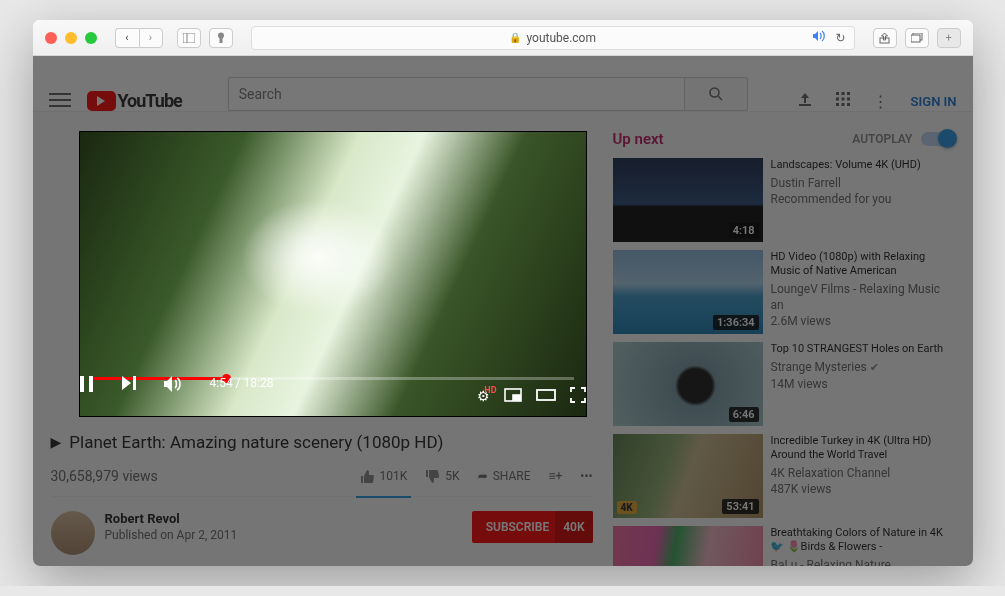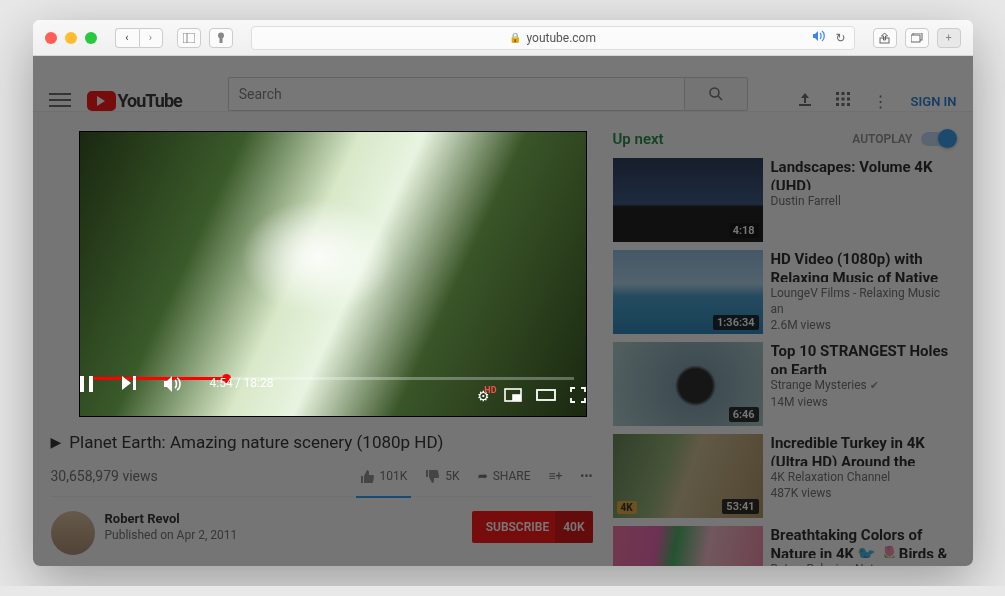--- a/index.html
+++ b/index.html
@@ -63,35 +63,35 @@
 .chinfo{flex:1}
 .chname{font-size:13px;font-weight:700;color:#222}
 .chdate{font-size:12px;color:#666;margin-top:2px}
 .sub{background:#ff0000;color:#fff;font-size:12px;font-weight:600;padding:9px 14px;border-radius:2px;cursor:pointer;display:flex;gap:6px}
 .sub .c{background:rgba(0,0,0,.18);padding:0 4px;margin:-9px -14px -9px 0;display:flex;align-items:center;padding:0 8px}
 .desc{font-size:12px;color:#333;margin-top:14px;margin-left:58px}
 .desc a{color:#1976d2;text-decoration:none}
 
 .right{width:342px}
 .upnext{display:flex;justify-content:space-between;align-items:center;margin-bottom:10px}
-.upnext h3{font-size:15px;font-weight:600;color:#15803d}
+.upnext h3{font-size:15px;font-weight:600;color:#be185d}
 .ap{display:flex;gap:8px;font-size:12px;color:#888;font-weight:600}
 .tog{width:34px;height:14px;background:#bcd4f0;border-radius:8px;position:relative;cursor:pointer}
 .tog::after{content:"";position:absolute;right:-2px;top:-3px;width:19px;height:19px;background:#2793e6;border-radius:50%;box-shadow:0 1px 3px rgba(0,0,0,.3)}
 .sug{display:flex;gap:8px;margin-bottom:8px}
 .thumb{width:150px;height:84px;position:relative;flex-shrink:0}
 .thumb .dur{position:absolute;bottom:4px;right:4px;background:rgba(0,0,0,.85);color:#fff;font-size:11px;padding:1px 4px;border-radius:2px;font-weight:600}
 .thumb .badge4k{position:absolute;bottom:4px;left:4px;background:#e6a42e;color:#222;font-size:10px;padding:1px 4px;border-radius:2px;font-weight:800}
 .th1{background:linear-gradient(#1a2a4a 0%,#2a4a7a 55%,#0a0a0a 58%,#0a0a0a 100%)}
 .th2{background:linear-gradient(#88b4d8 0%,#a8cfe8 40%,#3a95c5 55%,#1a7cb3 100%)}
 .th3{background:radial-gradient(circle at 55% 52%,#1a1a1a 0%,#1a1a1a 18%,#7a9aa8 22%,#a8c8c8 100%)}
 .th4{background:linear-gradient(110deg,#5a7a4a 0%,#8aaa6a 35%,#c8b88a 50%,#a88a5a 100%)}
 .th5{background:linear-gradient(100deg,#f06a9a 0%,#e85aaa 28%,#3aaa5a 40%,#f0b4c4 60%,#e87a9a 100%)}
 .sinfo{flex:1;min-width:0}
-.stitle{font-size:15px;font-weight:700;color:#1a1a1a;line-height:1.25;margin-bottom:3px;overflow:hidden;max-height:32px}
+.stitle{font-size:11px;font-weight:400;color:#1a1a1a;line-height:1.25;margin-bottom:3px;overflow:hidden;max-height:32px}
 .sauth{font-size:12px;color:#666;line-height:1.35}
 .ver{color:#888;font-size:11px}
 .cutout{position:absolute;top:75px;left:46px;width:508px;height:286px;background:transparent;box-shadow:0 0 0 9999px rgba(20,20,20,.58);pointer-events:none;z-index:10;border-radius:1px}
 .player-wrap{position:absolute;top:75px;left:46px;z-index:15}
 </style>
 </head>
 <body>
 
 <div class="window">
   <div class="titlebar">
@@ -245,20 +245,21 @@
           </div>
         </div>
         <div id="suggestions">
             <div class="sug">
               <div class="thumb th1">
                 <span class="dur">4:18</span>
               </div>
               <div class="sinfo">
                 <div class="stitle">Landscapes: Volume 4K (UHD)</div>
                 <div class="sauth">Dustin Farrell</div>
+                <div class="sauth">Recommended for you</div>
               </div>
             </div>
             <div class="sug">
               <div class="thumb th2">
                 <span class="dur">1:36:34</span>
               </div>
               <div class="sinfo">
                 <div class="stitle">HD Video (1080p) with Relaxing Music of Native American</div>
                 <div class="sauth">LoungeV Films - Relaxing Music an</div>
                 <div class="sauth">2.6M views</div>

